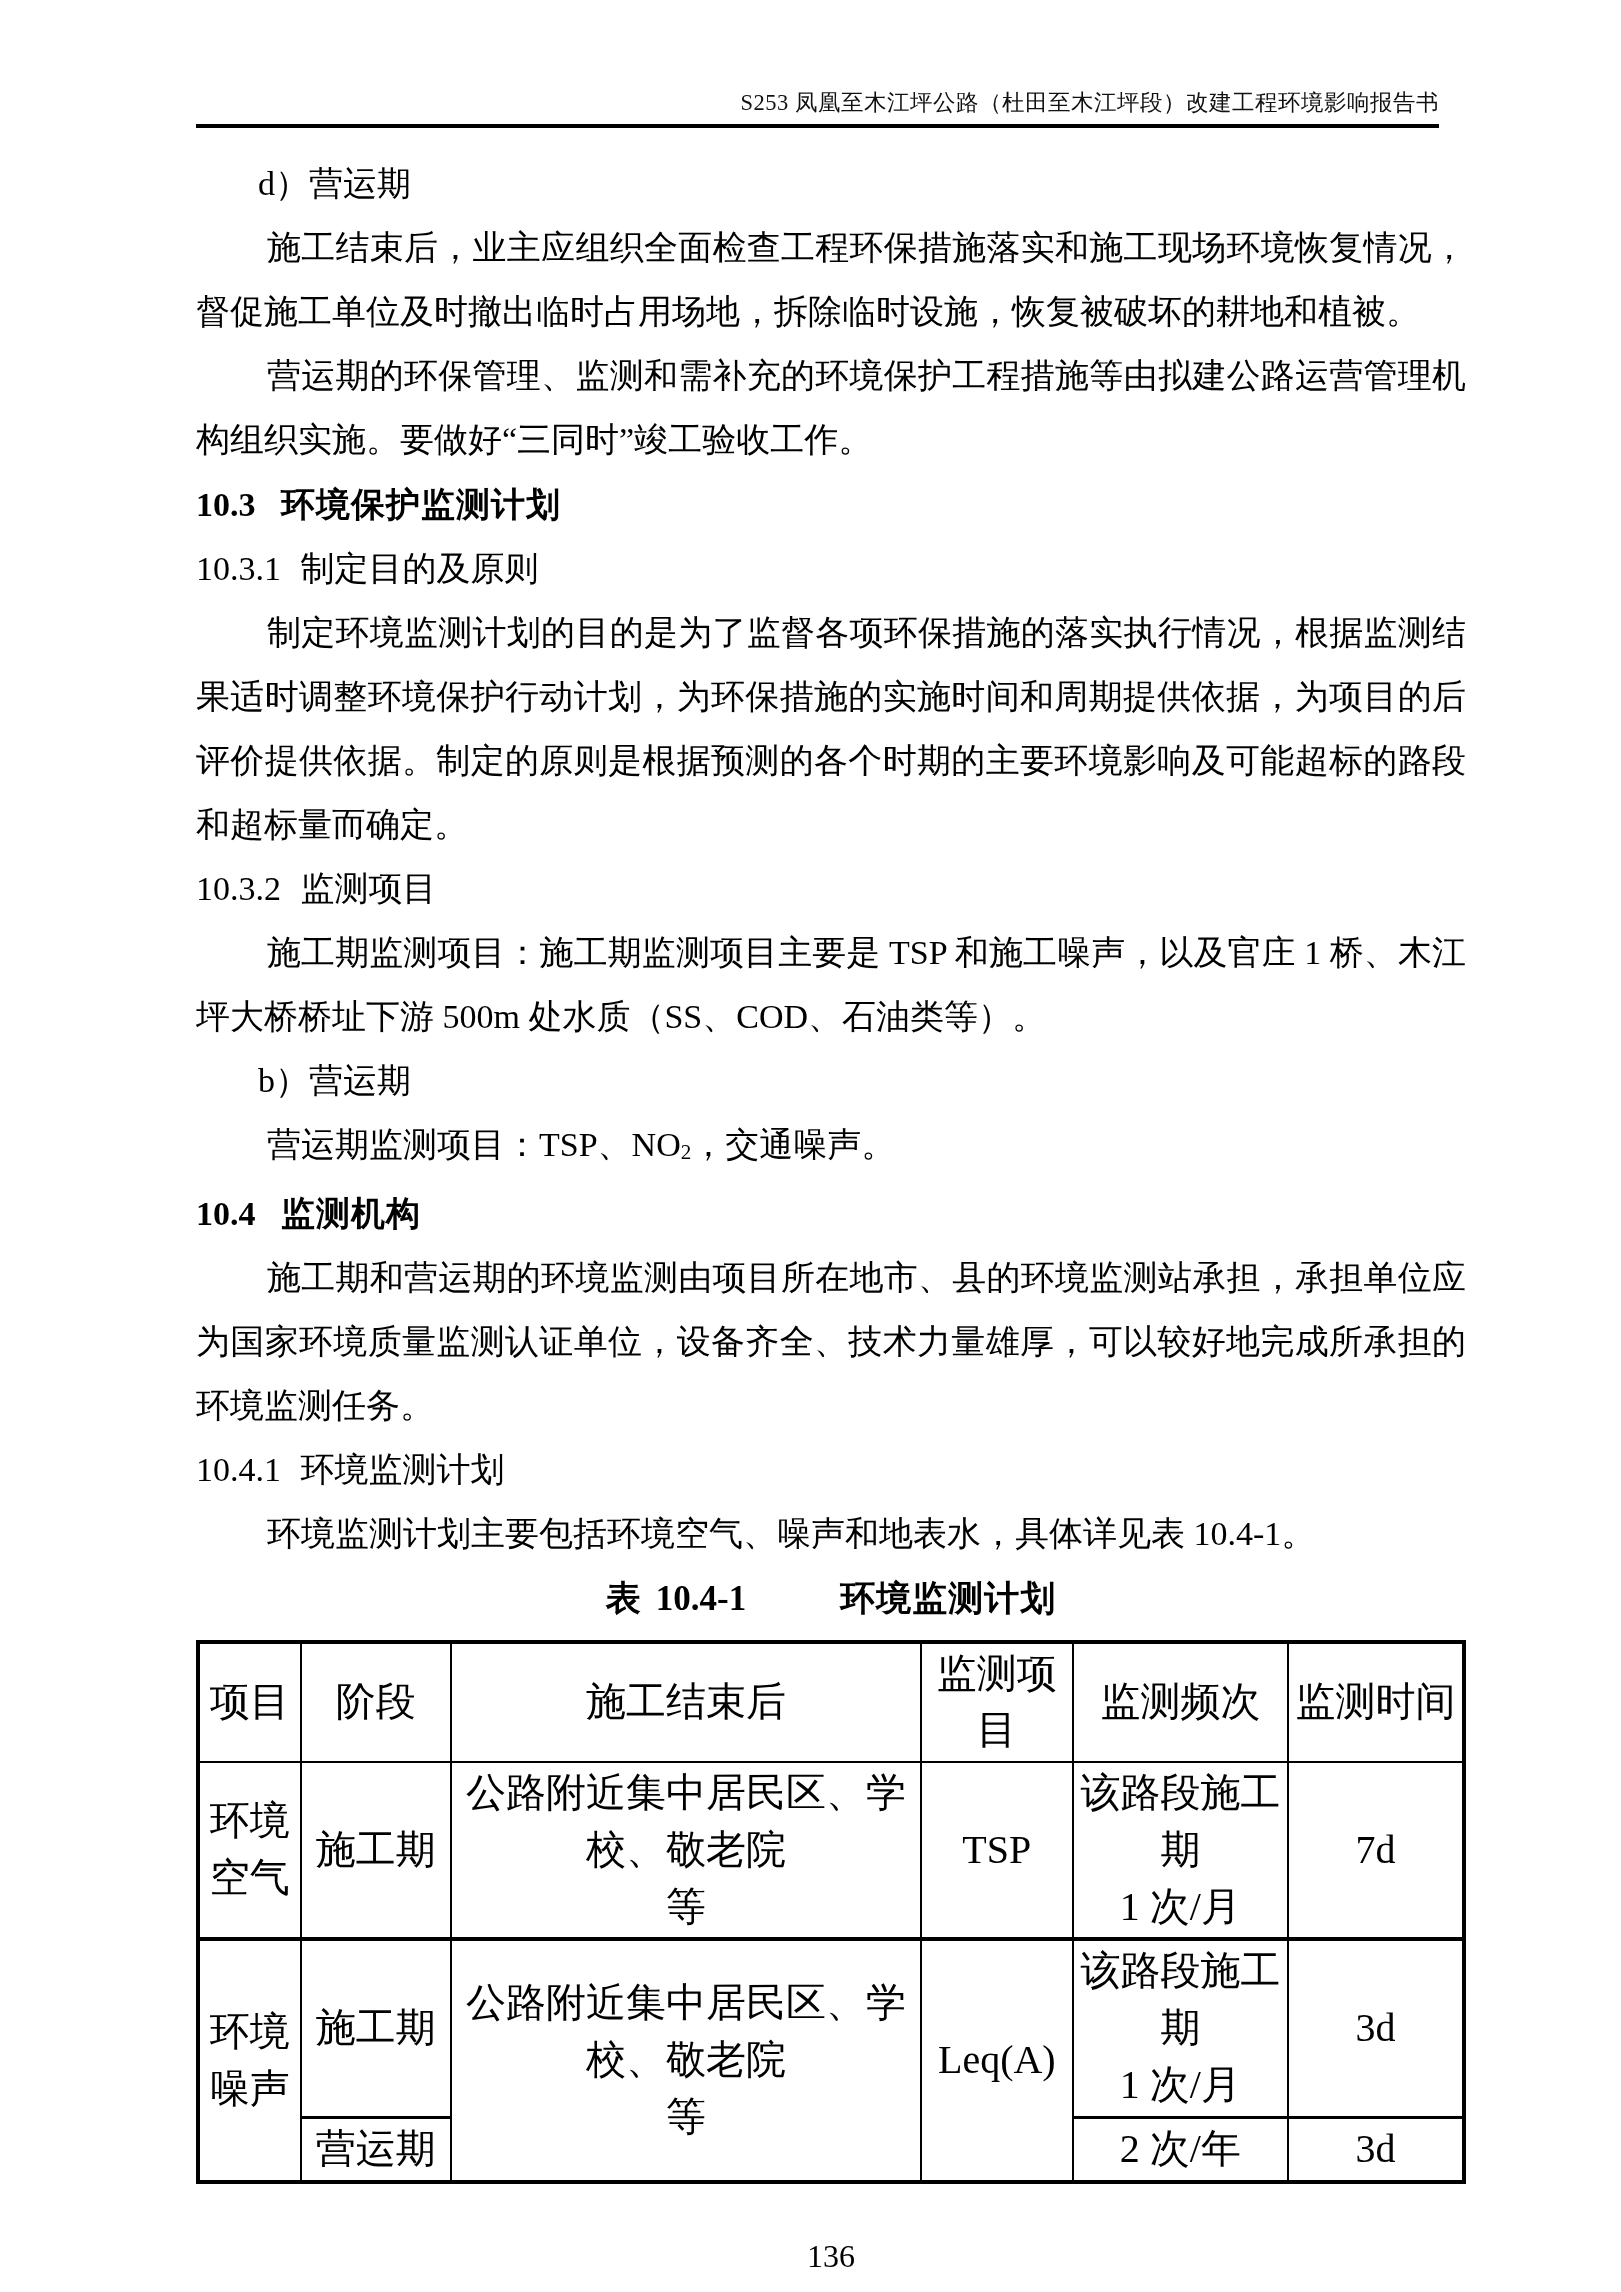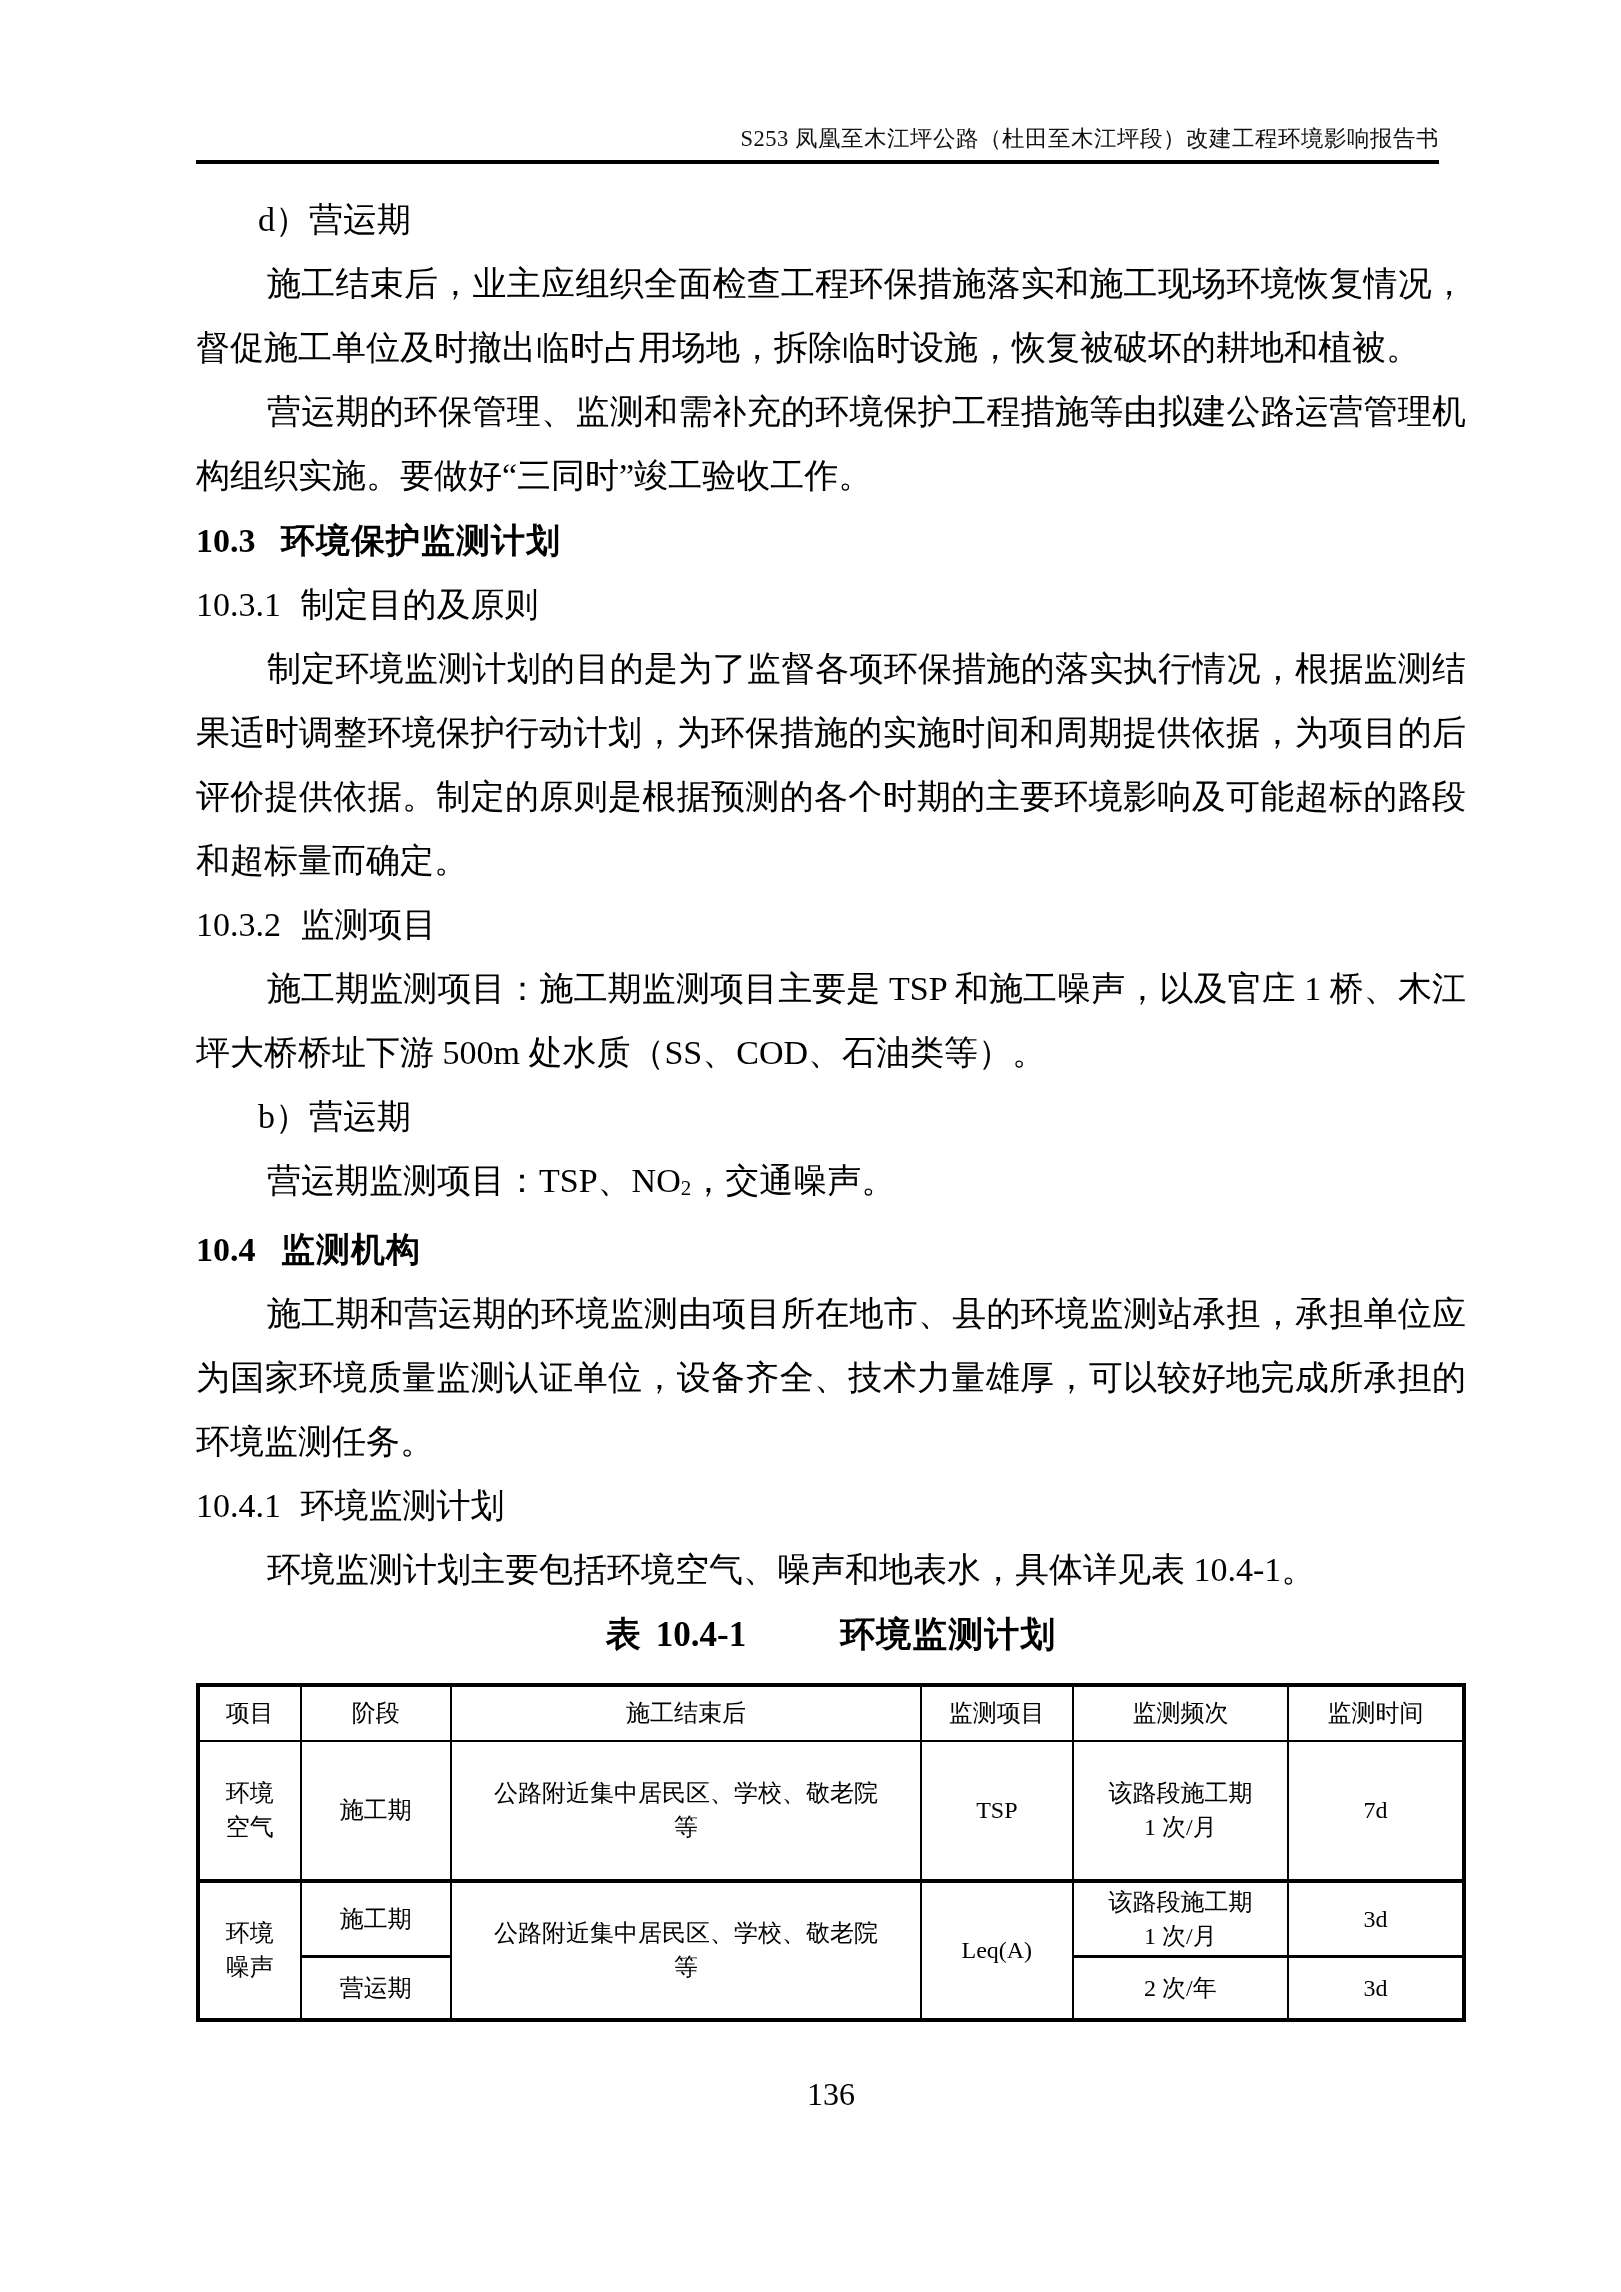--- a/index.html
+++ b/index.html
@@ -8,21 +8,21 @@
     width: 1621px;
     height: 2293px;
     background: #ffffff;
     color: #000;
     font-family: "Liberation Serif", "DejaVu Serif", serif;
     overflow: hidden;
   }
   
   .doc-header {
     margin: 0 182px 0 196px;
-    padding-top: 117px;
+    padding-top: 81px;
     border-bottom: 4.9px solid #000;
   }
   .doc-header .title {
     font-size: 22.5px;
     line-height: 43px;
     text-align: right;
     letter-spacing: 0.5px;
     color: #111;
   }
   
@@ -75,24 +75,24 @@
   }
   .tbl-caption .cap-num {
     font-family: "Liberation Serif", "DejaVu Serif", serif;
     font-weight: bold;
     margin-left: 15px;
   }
   .tbl-caption .cap-title { margin-left: 94px; letter-spacing: 1px; }
   
   table.monitor {
     width: 100%;
-    margin-top: 16px;
+    margin-top: 9px;
     border-collapse: collapse;
     border: 4.9px solid #000;
-    font-size: 24px;
+    font-size: 40px;
     table-layout: fixed;
   }
   table.monitor th, table.monitor td {
     border: 2.9px solid #000;
     text-align: center;
     vertical-align: middle;
     font-weight: normal;
     line-height: 1.42;
     padding: 2px 3.9px;
     white-space: pre-line;

